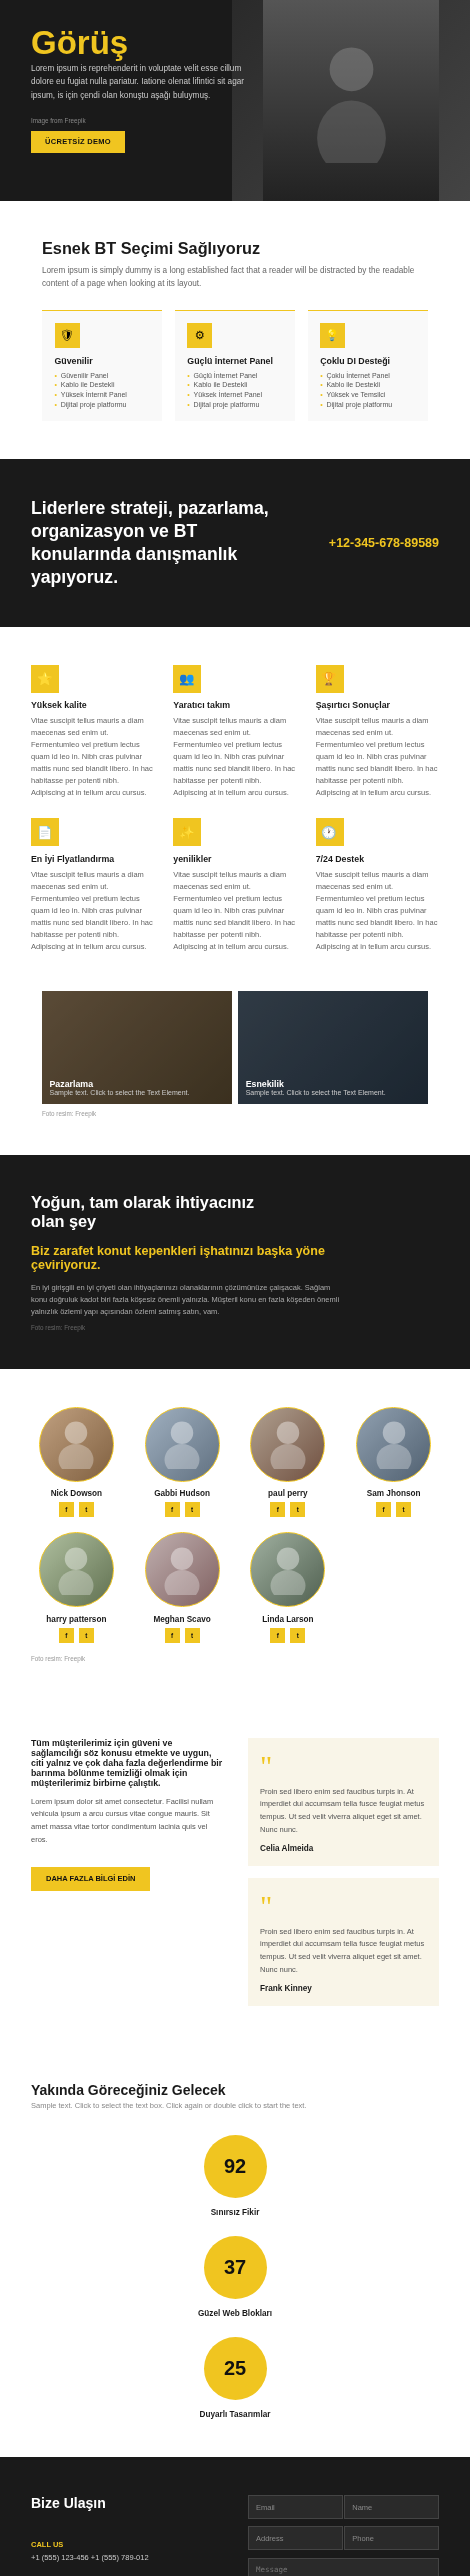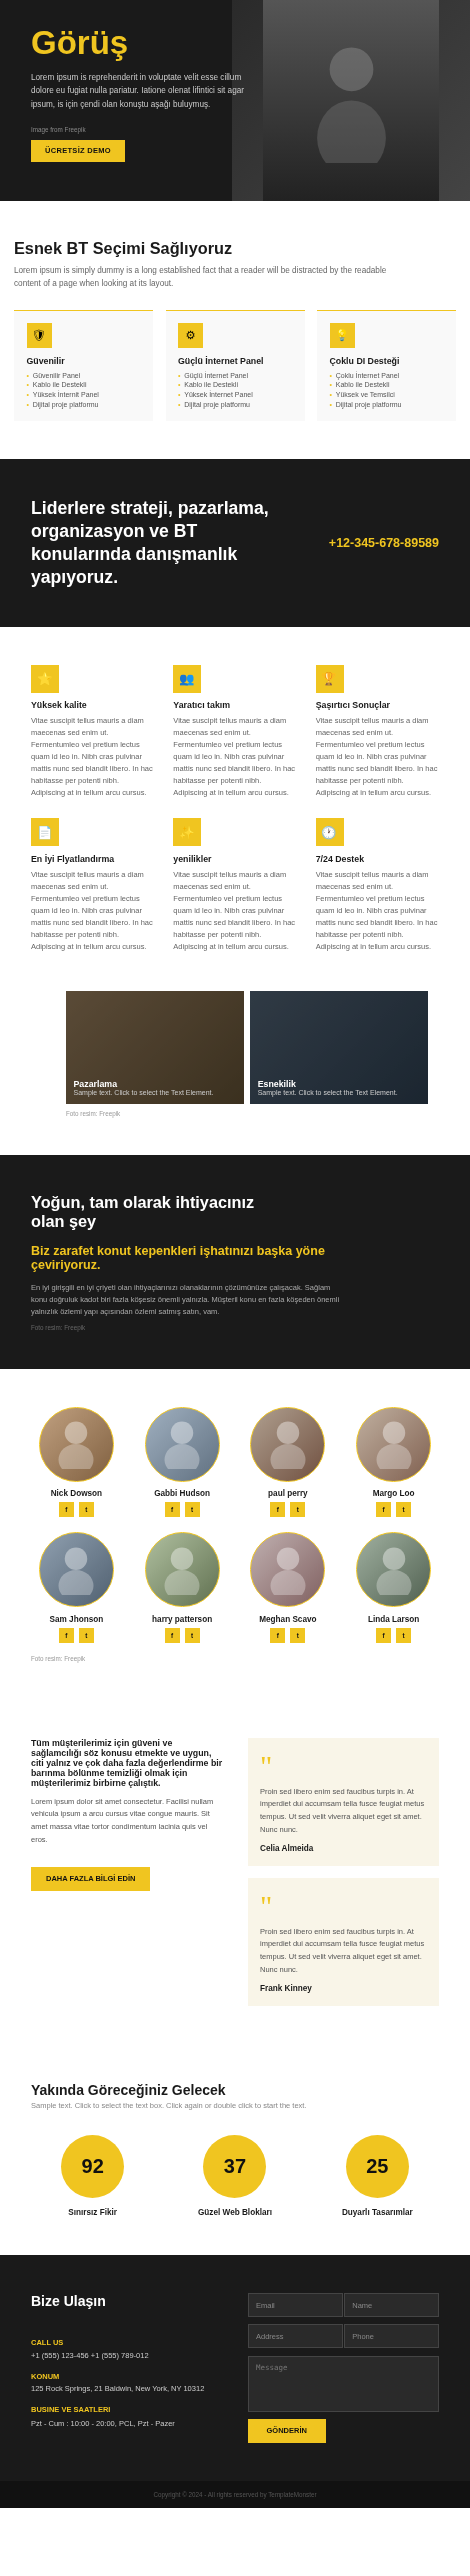--- a/index.html
+++ b/index.html
@@ -1,30 +1,30 @@
 <!DOCTYPE html>
 <html style="font-size:10px"><head>
   <meta charset="utf-8">
   <style>
     * { margin: 0; padding: 0; box-sizing: border-box; }
     body { font-family: 'Segoe UI', Arial, sans-serif; background: #fff; width: 470px; overflow-x: hidden; }
 
     
     .hero { position: relative; background: #1a1a1a; color: #fff; min-height: 201px; display: flex; align-items: flex-start; padding: 25px 31px; overflow: hidden; }
     .hero-content { z-index: 2; max-width: 213px; }
-    .hero-title { font-size: 33px; font-weight: 800; color: #f0c520; line-height: 1.1; margin-bottom: 10px; }
+    .hero-title { font-size: 33px; font-weight: 800; color: #f0c520; line-height: 1.1; margin-bottom: 1px; }
     .hero-text { font-size: 8.2px; color: #ccc; line-height: 1.6; margin-bottom: 15px; }
     .hero-image-credit { font-size: 6.3px; color: #888; margin-bottom: 7.5px; }
     .hero-btn { background: #f0c520; color: #111; padding: 6.3px 14px; border: none; font-size: 7.5px; font-weight: 700; cursor: pointer; text-transform: uppercase; letter-spacing: 0.3px; }
     .hero-photo { position: absolute; right: 0; top: 0; height: 100%; width: 238px; background: linear-gradient(135deg, #2a2a2a 0%, #444 100%); display: flex; align-items: center; justify-content: center; }
     .hero-photo-inner { width: 176px; height: 201px; background: linear-gradient(180deg, #555 0%, #222 100%); display: flex; align-items: center; justify-content: center; }
     .hero-photo svg { opacity: 0.4; }
 
     
-    .section { padding: 38px 14px; }
+    .section { padding: 38px 42px; }
     .section-title { font-size: 16.3px; font-weight: 800; color: #1a1a1a; margin-bottom: 6.3px; }
     .section-text { font-size: 8.2px; color: #666; line-height: 1.6; margin-bottom: 19px; max-width: 376px; }
 
     .bt-grid { display: grid; grid-template-columns: 1fr 1fr 1fr; gap: 12.5px; }
     .bt-card { background: #f9f9f9; padding: 12.5px; border-top: 1.9px solid #f0c520; }
     .bt-card-icon { width: 25px; height: 25px; background: #f0c520; display: flex; align-items: center; justify-content: center; margin-bottom: 7.5px; font-size: 11.3px; }
     .bt-card-title { font-size: 8.8px; font-weight: 700; color: #1a1a1a; margin-bottom: 5px; }
     .bt-card-item { font-size: 7px; color: #555; padding: 1.3px 0; display: flex; align-items: center; gap: 3.8px; }
     .bt-card-item::before { content: '•'; color: #f0c520; }
 
@@ -35,21 +35,21 @@
 
     
     .features-section { padding: 38px 31px; }
     .features-grid { display: grid; grid-template-columns: 1fr 1fr 1fr; gap: 19px; }
     .feature-item { }
     .feature-icon { width: 28px; height: 28px; background: #f0c520; display: flex; align-items: center; justify-content: center; margin-bottom: 7.5px; font-size: 12.5px; }
     .feature-title { font-size: 8.8px; font-weight: 700; color: #1a1a1a; margin-bottom: 5px; }
     .feature-text { font-size: 7.5px; color: #666; line-height: 1.6; }
 
     
-    .image-grid-section { padding: 0 42px 38px; margin-left: 24px; }
+    .image-grid-section { padding: 0 42px 38px; }
     .image-row { display: grid; grid-template-columns: 1fr 1fr; gap: 6.3px; margin-bottom: 6.3px; }
     .image-card { position: relative; height: 113px; overflow: hidden; background: #888; display: flex; align-items: flex-end; }
     .image-card-overlay { position: absolute; inset: 0; background: rgba(0,0,0,0.35); }
     .image-card-caption { position: relative; z-index: 1; padding: 7.5px; color: #fff; }
     .image-card-caption-title { font-size: 8.8px; font-weight: 700; }
     .image-card-caption-sub { font-size: 7px; color: #ccc; }
     .img-bg-1 { background: linear-gradient(135deg, #8B7355 0%, #5a4a30 100%); }
     .img-bg-2 { background: linear-gradient(135deg, #4a5a6a 0%, #2a3a4a 100%); }
     .image-credit { font-size: 6.3px; color: #999; margin-top: 3.8px; }
 
@@ -87,21 +87,21 @@
     .testimonial-right { display: flex; flex-direction: column; gap: 12.5px; }
     .quote-card { background: #f9f5e8; padding: 12.5px; position: relative; }
     .quote-mark { font-size: 30px; color: #f0c520; line-height: 1; margin-bottom: 5px; font-family: Georgia, serif; }
     .quote-text { font-size: 7.5px; color: #555; line-height: 1.7; margin-bottom: 7.5px; }
     .quote-author { font-size: 8.2px; font-weight: 700; color: #1a1a1a; }
 
     
     .stats-section { padding: 38px 31px; background: #fff; }
     .stats-title { font-size: 14px; font-weight: 800; color: #1a1a1a; margin-bottom: 3.8px; }
     .stats-sub { font-size: 7.5px; color: #888; margin-bottom: 25px; }
-    .stats-grid { display: grid; grid-template-columns: repeat(3, 1fr); gap: 19px; }
+    .stats-grid { display: grid; grid-template-columns: repeat(1, 1fr); gap: 19px; }
     .stat-item { text-align: center; }
     .stat-circle { width: 63px; height: 63px; border-radius: 50%; background: #f0c520; display: flex; align-items: center; justify-content: center; margin: 0 auto 10px; font-size: 20px; font-weight: 900; color: #111; }
     .stat-label { font-size: 8.2px; font-weight: 700; color: #1a1a1a; }
 
     
     .contact-section { background: #1a1a1a; padding: 38px 31px; color: #fff; }
     .contact-grid { display: grid; grid-template-columns: 1fr 1fr; gap: 25px; }
     .contact-left { }
     .contact-title { font-size: 14px; font-weight: 800; margin-bottom: 29px; }
     .contact-item { margin-bottom: 10px; }
@@ -272,33 +272,20 @@
             <ellipse cx="30" cy="65" rx="28" ry="25" fill="rgba(255,255,255,0.3)"></ellipse>
           </svg>
       </div>
       <div class="team-name">paul perry</div>
       <div class="team-social">
         <div class="team-social-icon">f</div>
         <div class="team-social-icon">t</div>
       </div>
     </div>
     <div class="team-member">
-      <div class="team-avatar bg4">
-        <svg width="38" height="50" viewBox="0 0 60 80">
-            <circle cx="30" cy="22" r="18" fill="rgba(255,255,255,0.4)"></circle>
-            <ellipse cx="30" cy="65" rx="28" ry="25" fill="rgba(255,255,255,0.3)"></ellipse>
-          </svg>
-      </div>
-      <div class="team-name">Margo Loo</div>
-      <div class="team-social">
-        <div class="team-social-icon">f</div>
-        <div class="team-social-icon">t</div>
-      </div>
-    </div>
-    <div class="team-member">
       <div class="team-avatar bg5">
         <svg width="38" height="50" viewBox="0 0 60 80">
             <circle cx="30" cy="22" r="18" fill="rgba(255,255,255,0.4)"></circle>
             <ellipse cx="30" cy="65" rx="28" ry="25" fill="rgba(255,255,255,0.3)"></ellipse>
           </svg>
       </div>
       <div class="team-name">Sam Jhonson</div>
       <div class="team-social">
         <div class="team-social-icon">f</div>
         <div class="team-social-icon">t</div>

